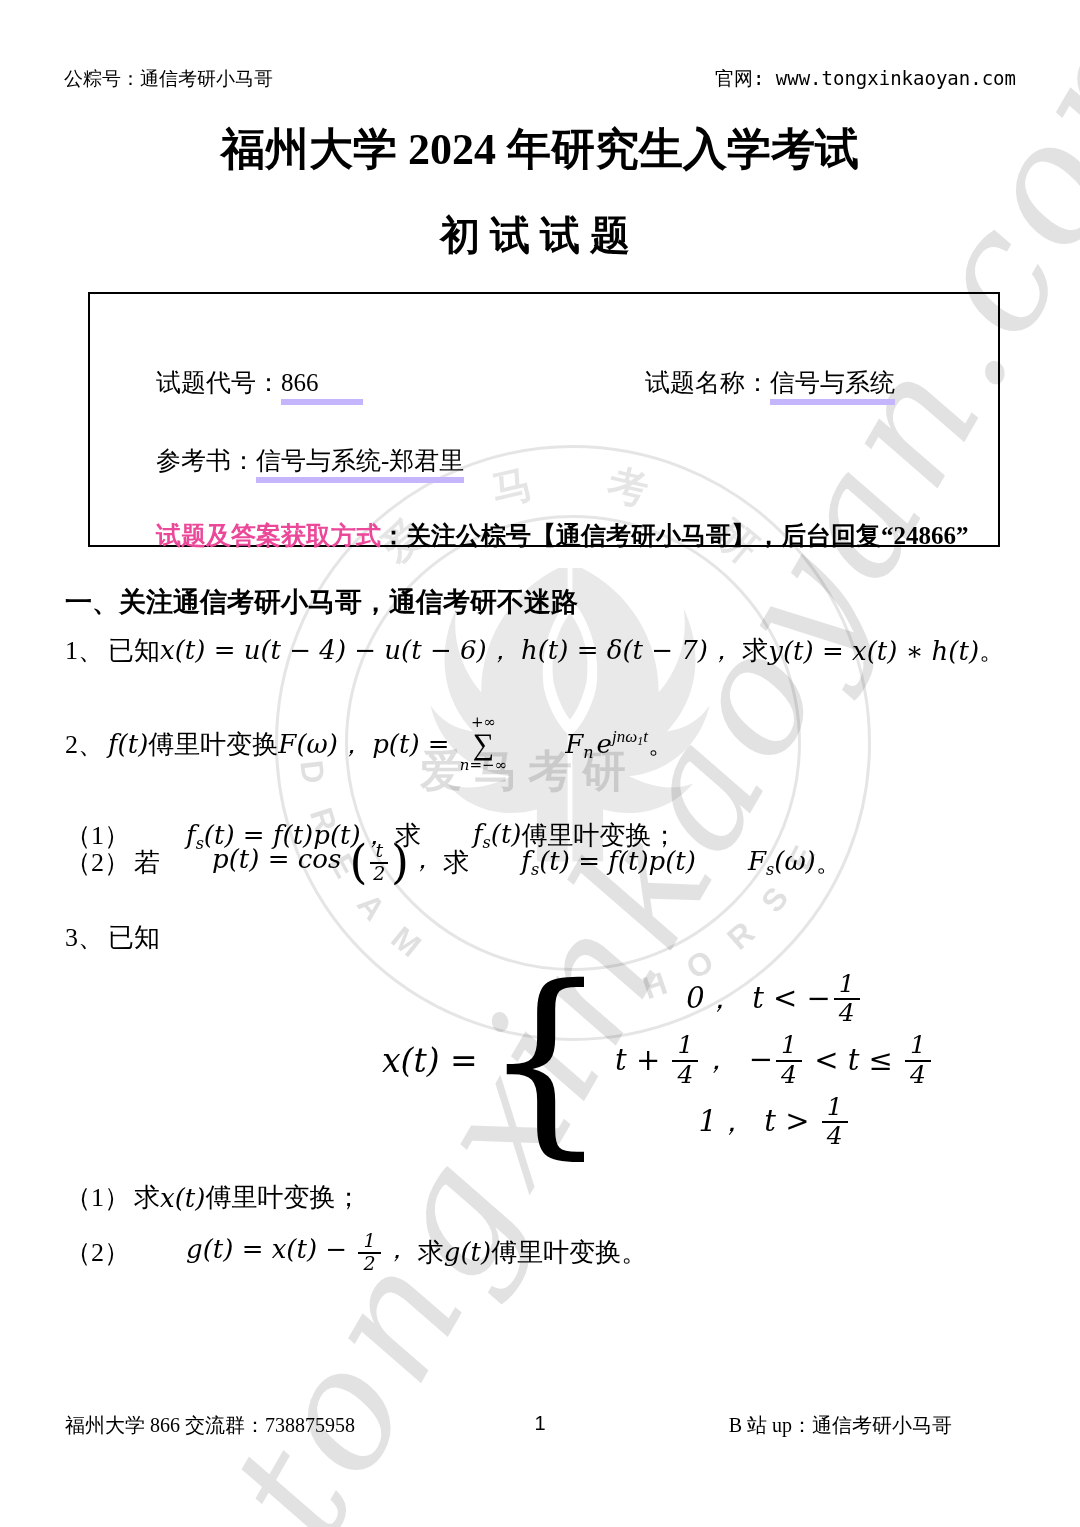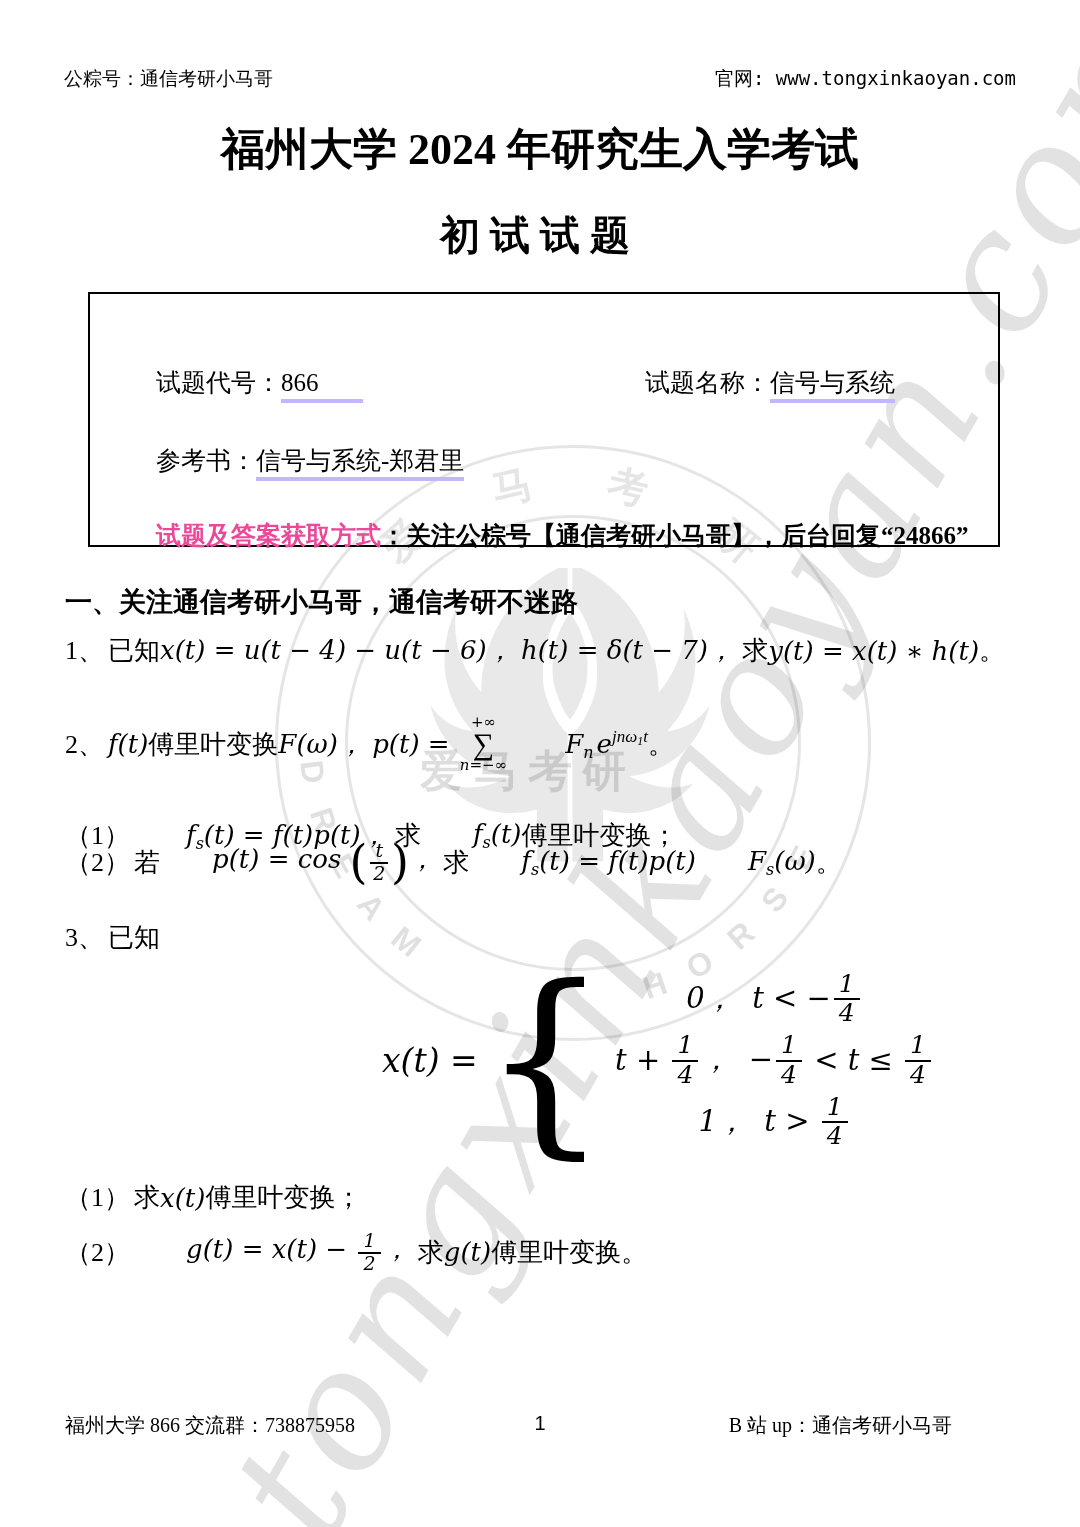--- a/index.html
+++ b/index.html
@@ -27,21 +27,21 @@
           font-size:44px;font-weight:bold;}
   .title2{position:absolute;left:0;top:208px;width:100%;text-align:center;
           font-size:40px;font-weight:bold;letter-spacing:10px;}
   .info-box{position:absolute;left:88px;top:292px;width:908px;height:251px;border:2px solid #000;}
   .ib-row{position:absolute;font-size:25px;white-space:pre;}
   .ib-r1l{left:16px;top:44px;}
   .ib-r1r{left:505px;top:44px;}
   .ib-r2{left:16px;top:122px;}
   .ib-r3{left:16px;top:197px;font-weight:bold;}
   .red{color:#ec4899;font-family:Liberation Serif, serif;}
-  .ul{border-bottom:4px solid #c4b5fd;padding-bottom:3px;}
+  .ul{border-bottom:6px solid #c4b5fd;padding-bottom:3px;}
   .ul-code{padding-right:44px;}
   .sec-heading{position:absolute;left:65px;top:584px;font-size:27px;font-weight:bold;}
   .line{position:absolute;display:flex;align-items:center;white-space:pre;font-size:26px;}
   .m{font-family:"DejaVu Serif",serif;font-style:italic;}
   .zh{font-family:"Liberation Serif","DejaVu Serif",serif;}
   .no{margin-right:4px;}
   .grp{white-space:pre;}
   .sb{font-size:16px;font-style:italic;vertical-align:-5px;font-family:"DejaVu Serif",serif;}
   .sp{font-size:17px;font-style:italic;vertical-align:11px;font-family:Liberation Serif, serif;}
   .spsb{font-size:12px;vertical-align:-3px;}

